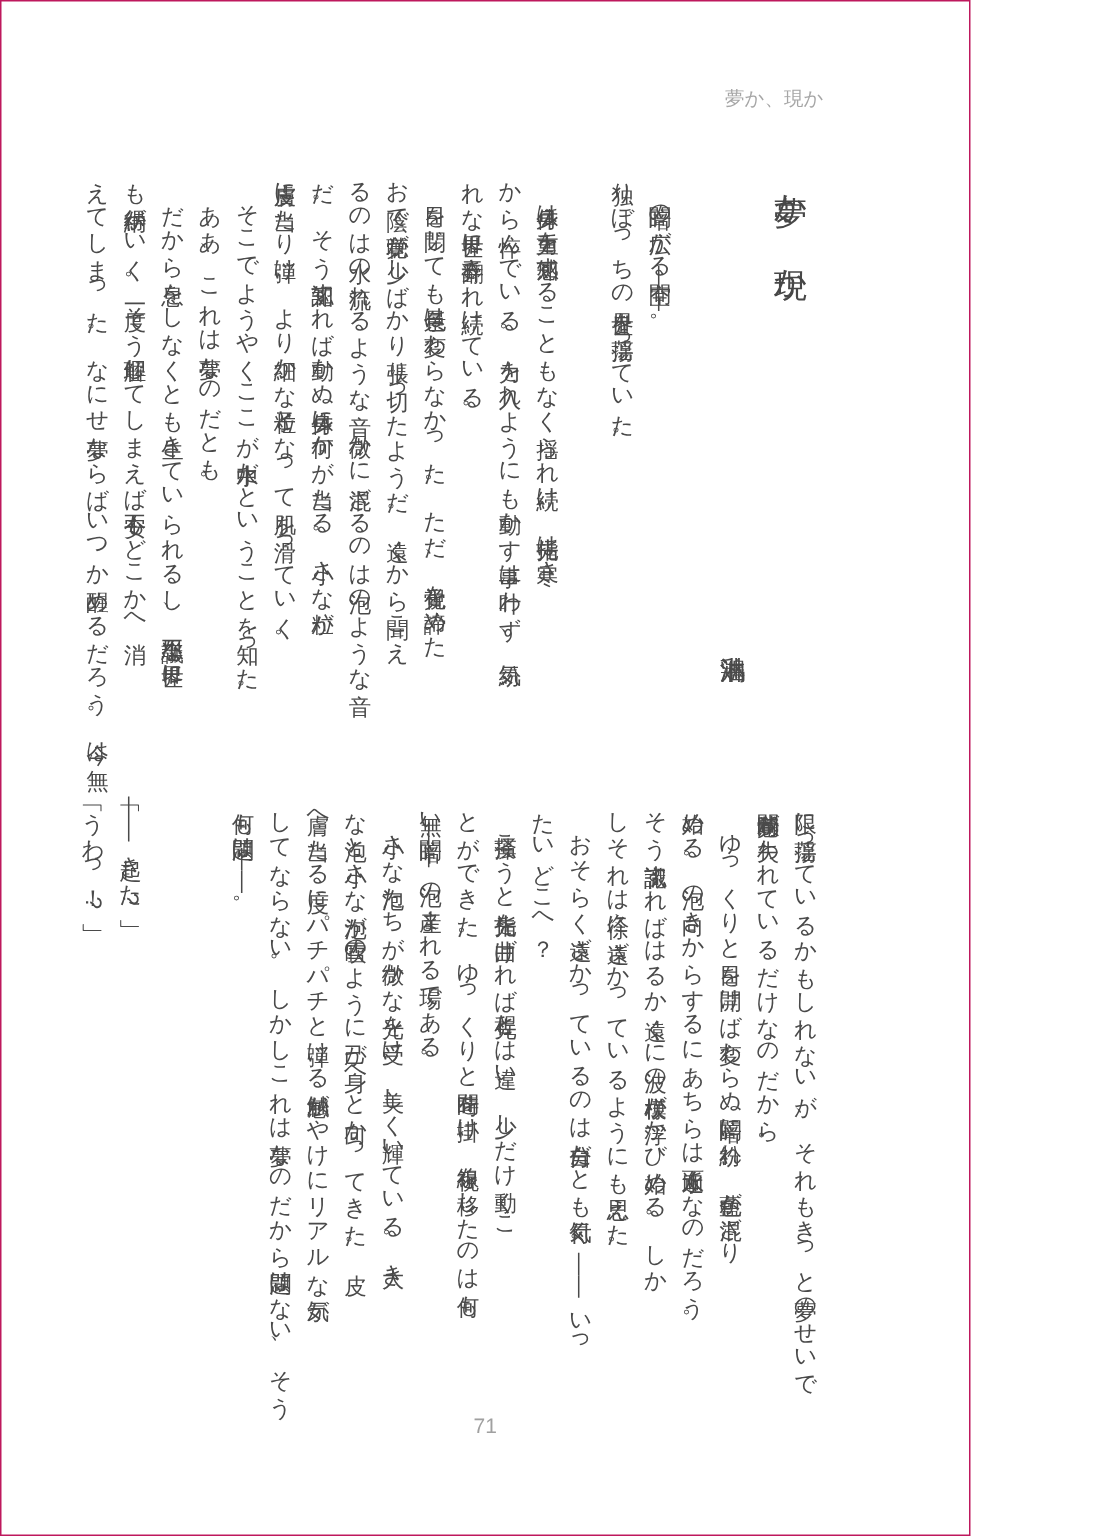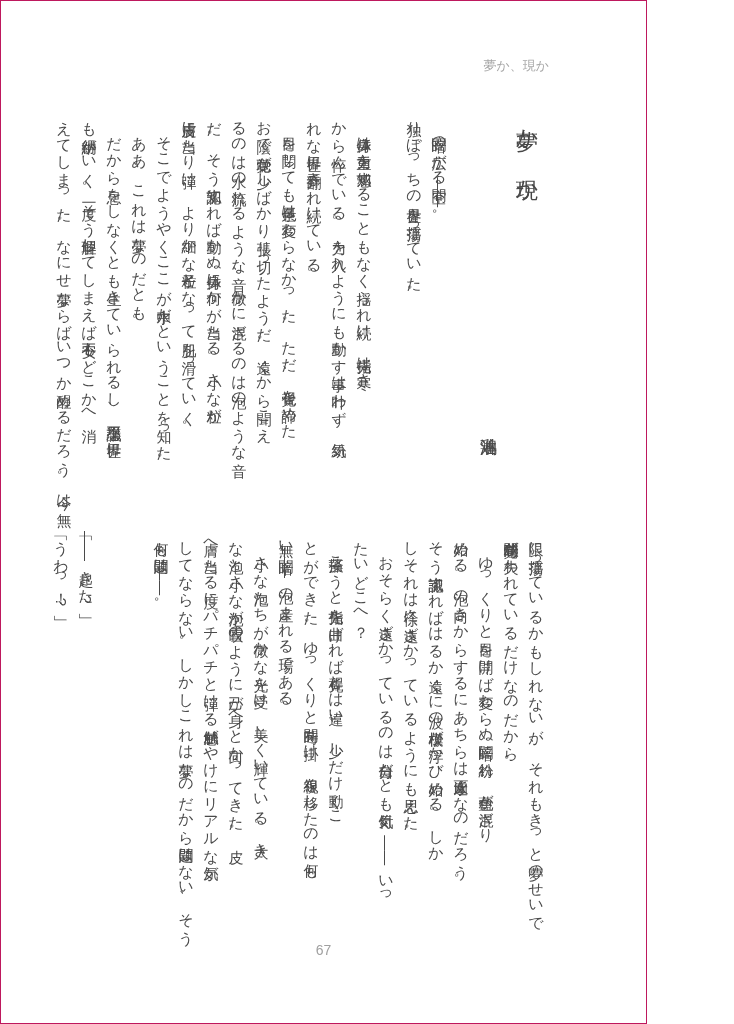--- a/index.html
+++ b/index.html
@@ -111,15 +111,15 @@
       <div class="vline">な泡と小さな泡が吹雪のように己が身へと向かってきた。皮</div>
       <div class="vline">膚へ当たる度にパチパチと弾ける感触がやけにリアルな気が</div>
       <div class="vline">してならない。しかしこれは夢なのだから問題はない、そう</div>
       <div class="vline">何も問題は――。</div>
       <div class="vline">　</div>
       <div class="vline">　</div>
       <div class="vline">「――起きた?」</div>
       <div class="vline">「うわっ！?」</div>
     </div>
 
-  <div class="page-number">67</div>
+  <div class="page-number">71</div>
 
 </div>
 
 </body></html>

